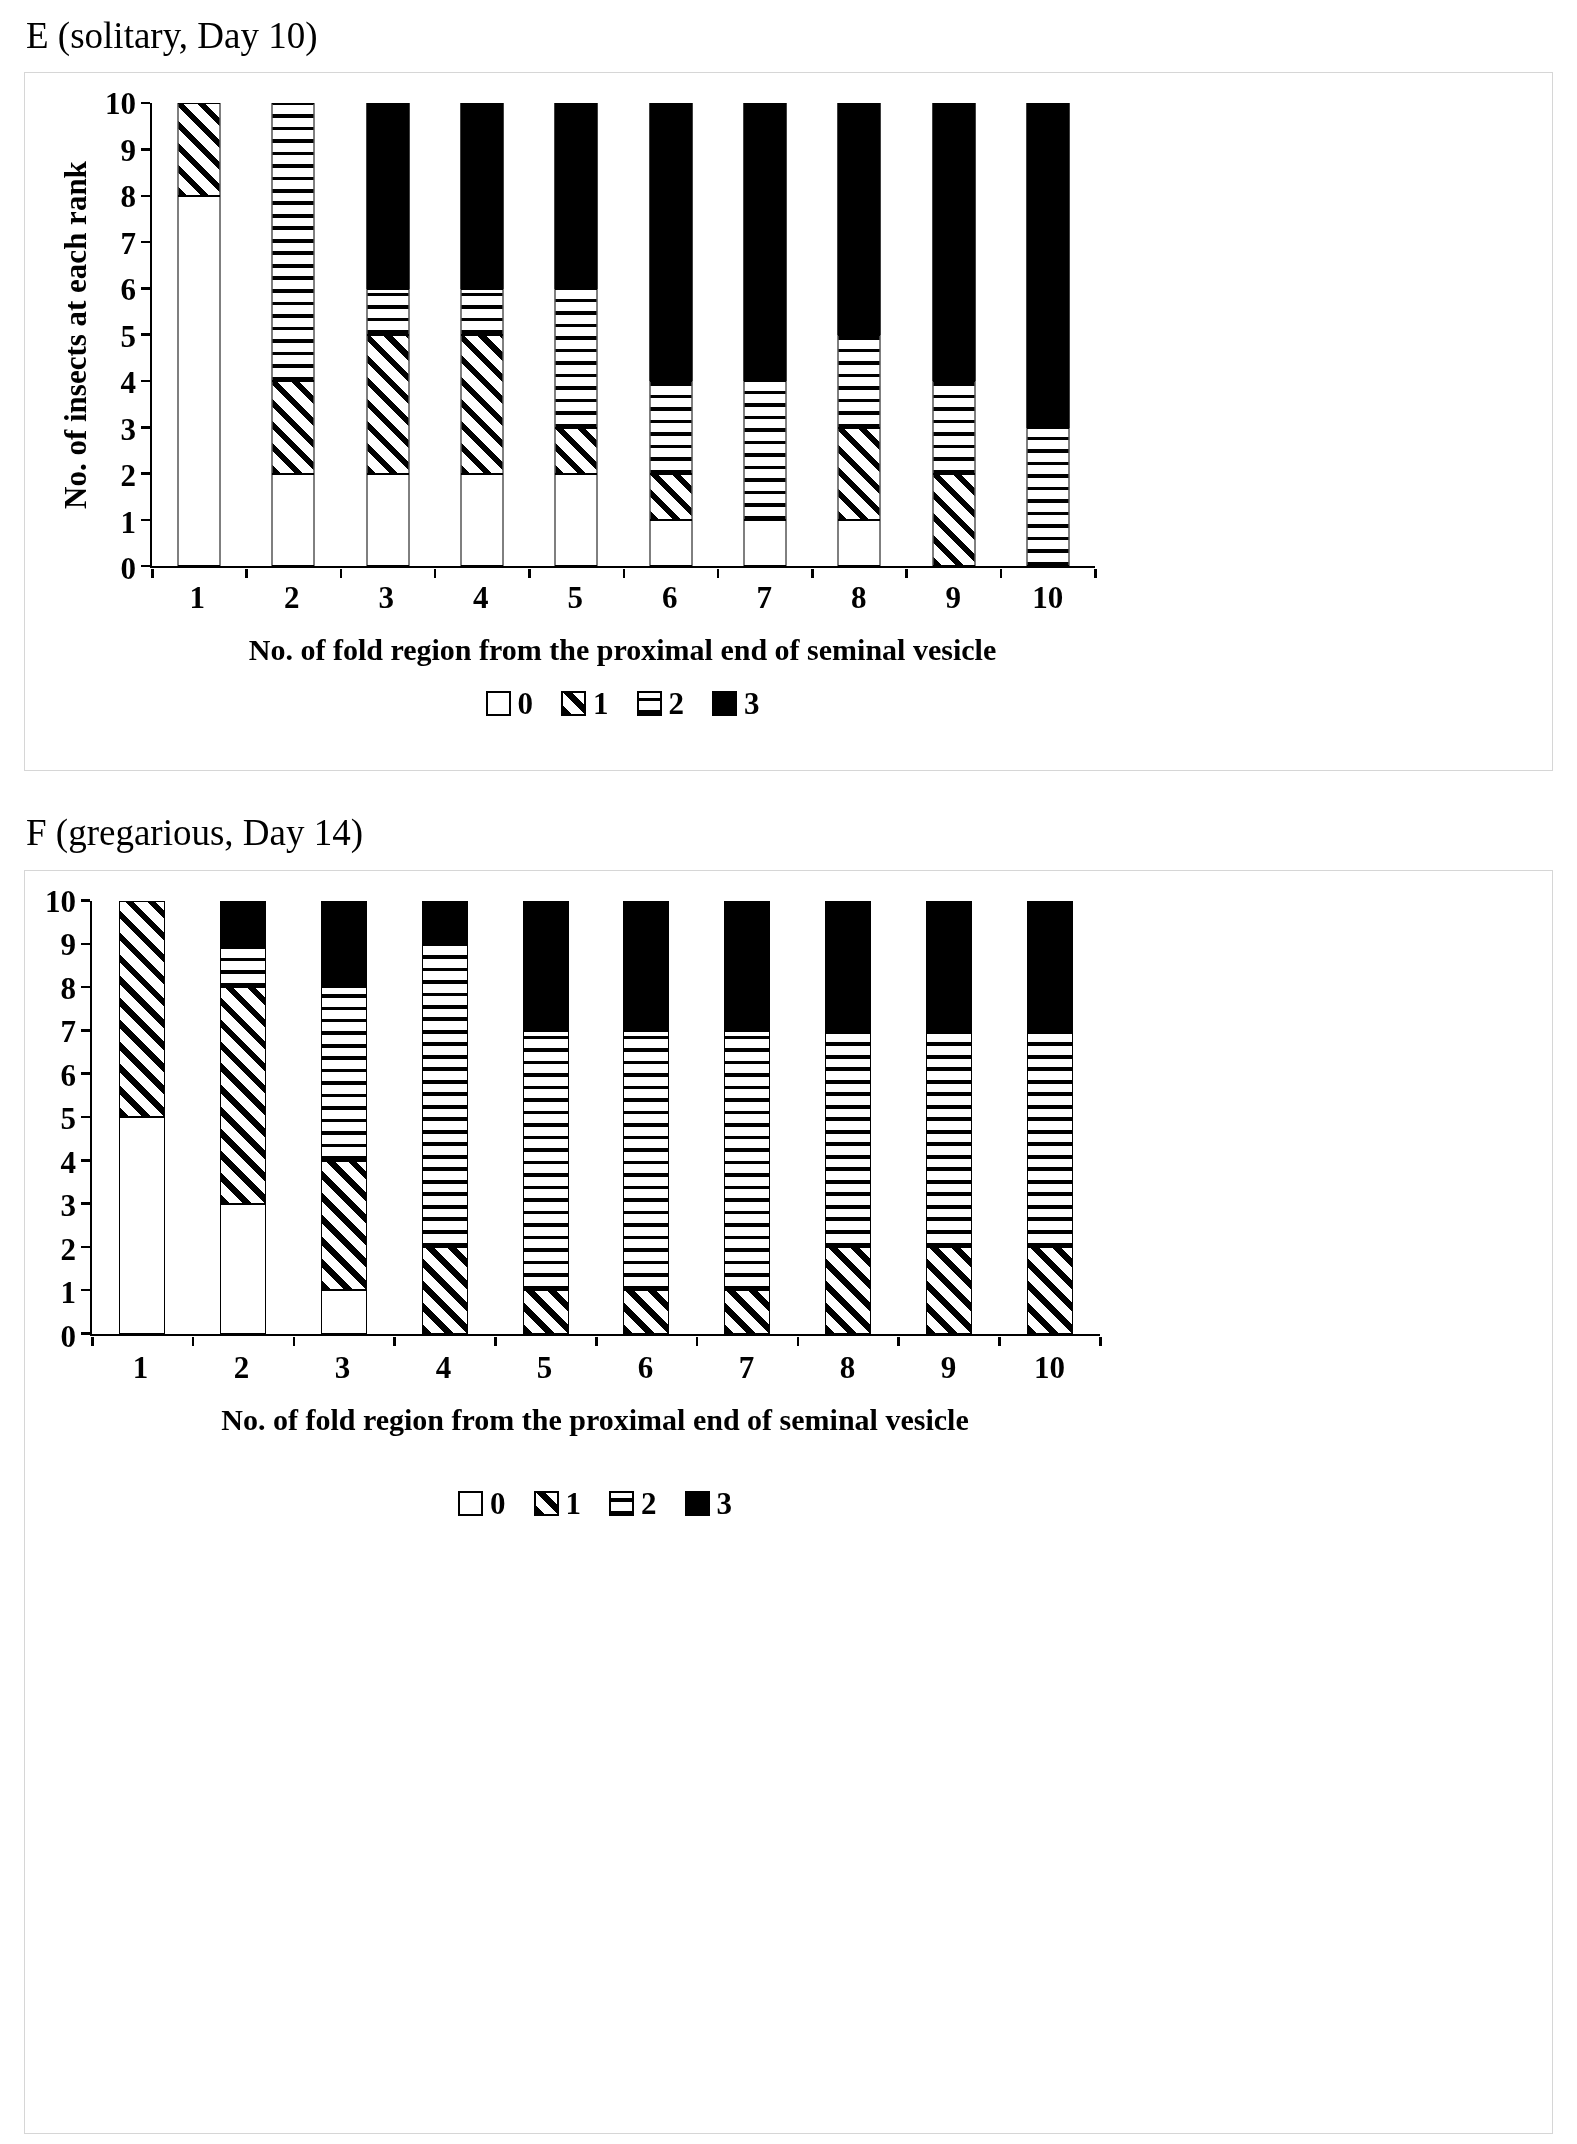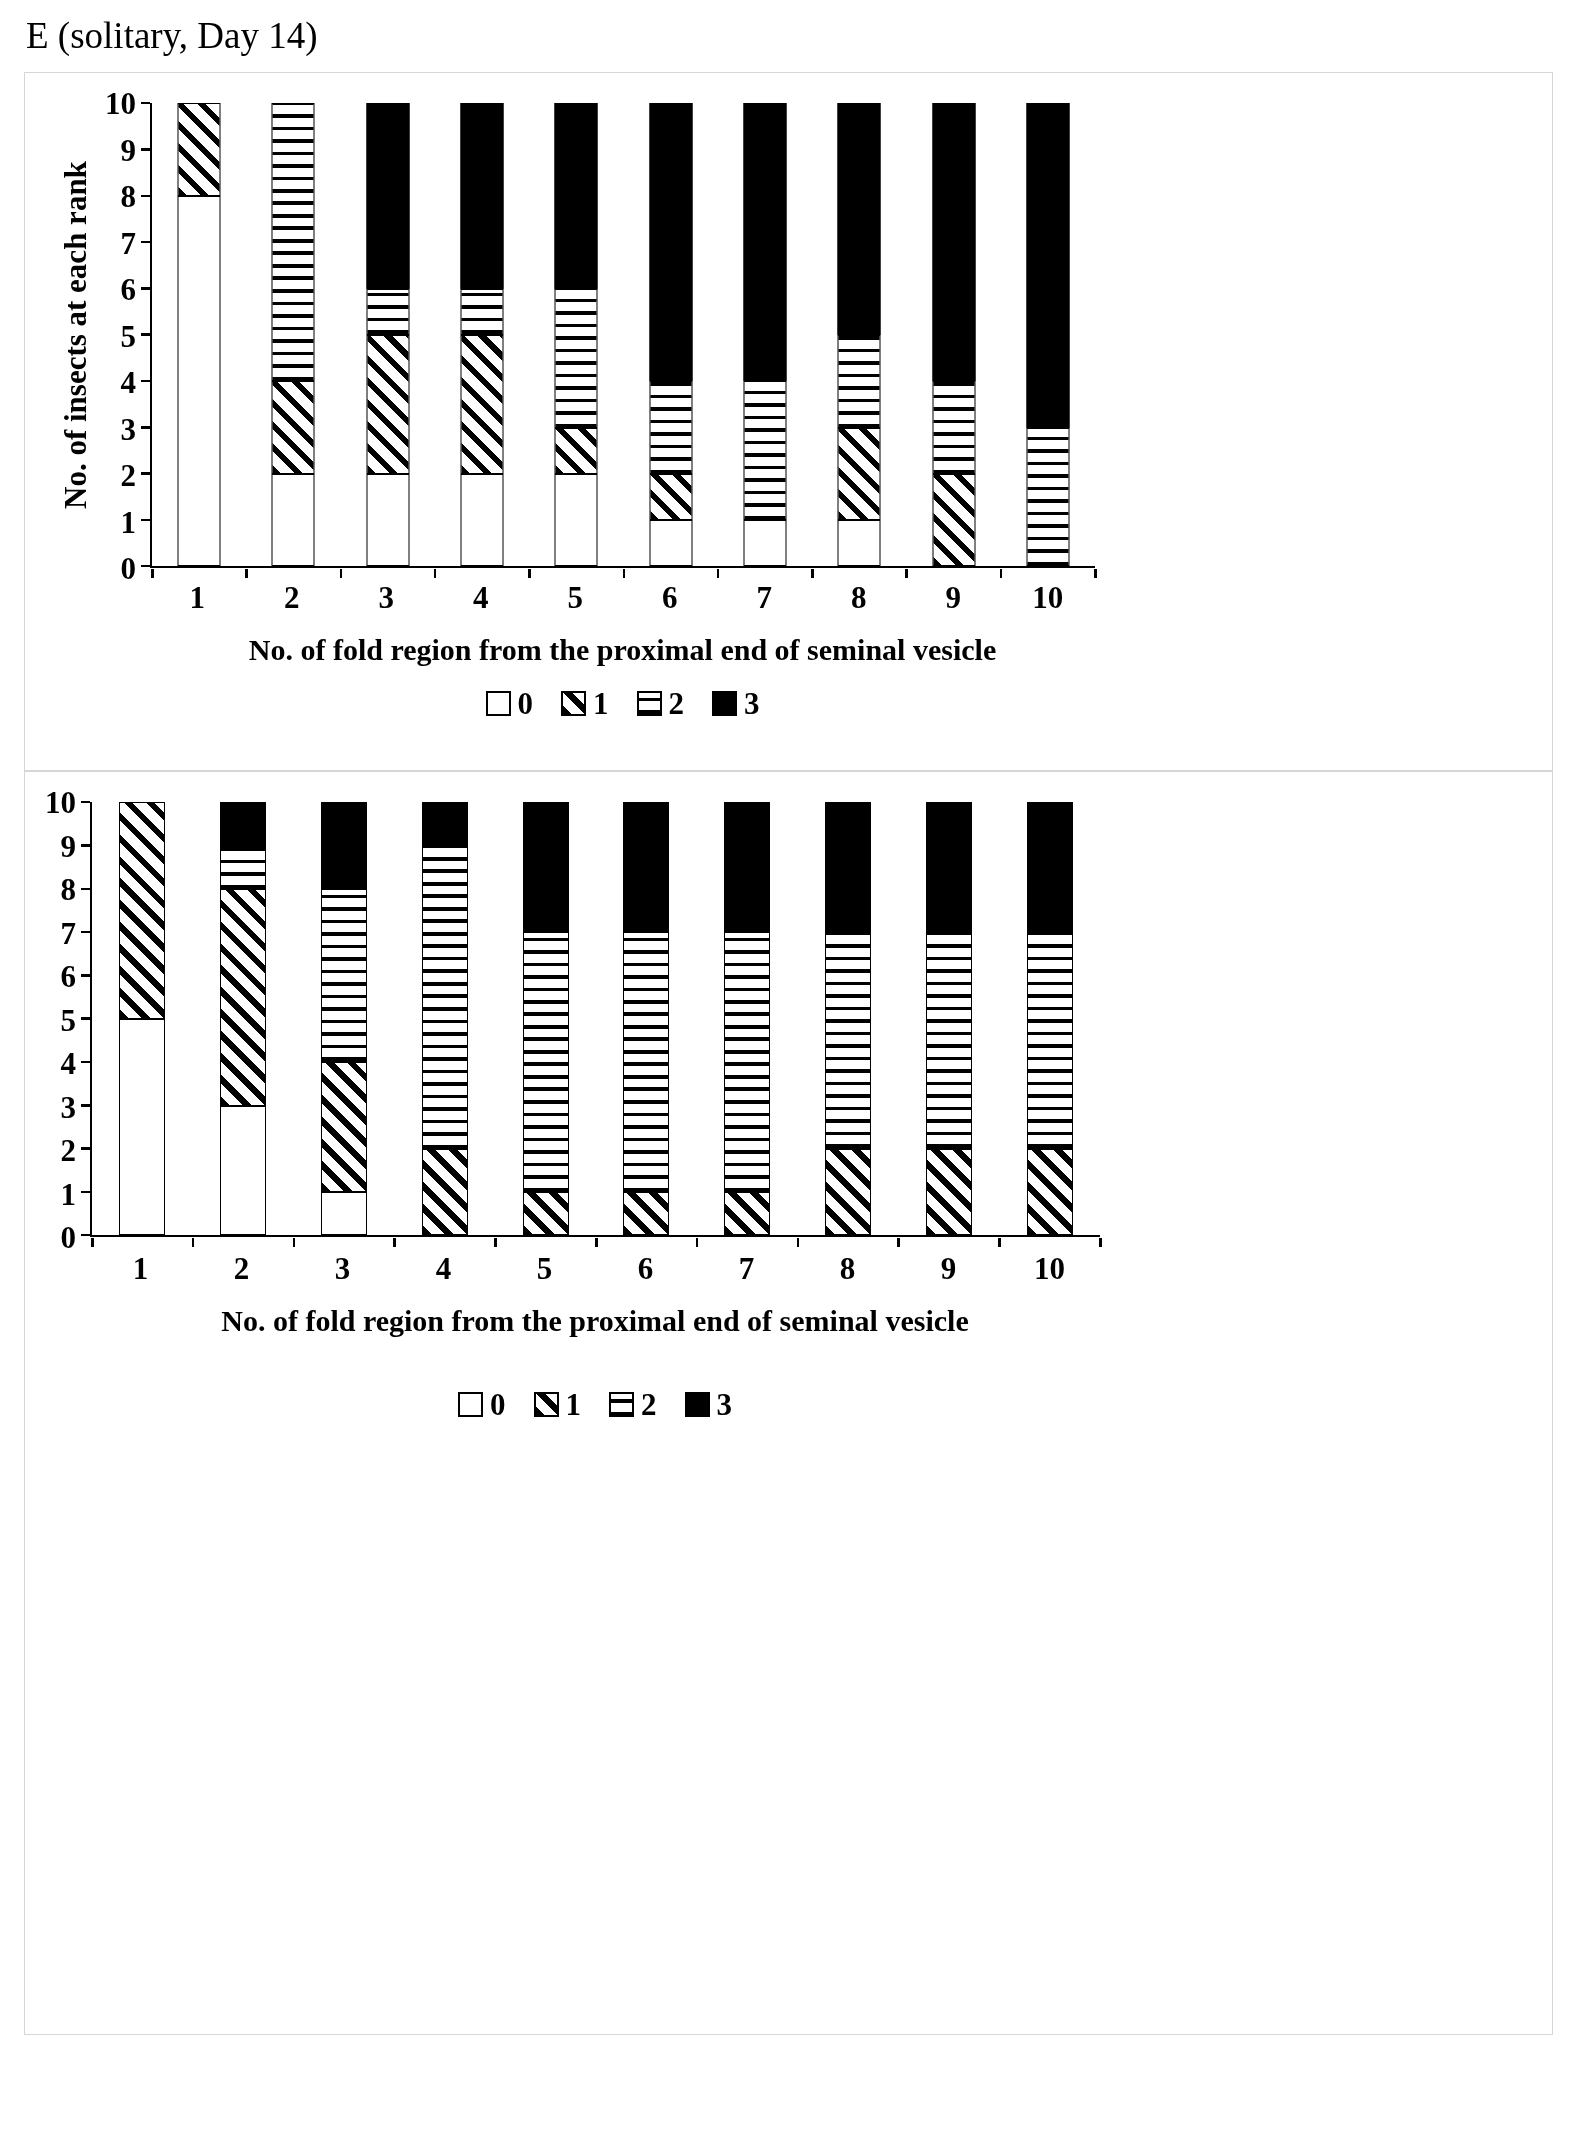--- a/index.html
+++ b/index.html
@@ -97,21 +97,21 @@
     width: 25px; height: 25px; display: inline-block;
     border: 2px solid #000; box-sizing: border-box;
   }
   .legend-label { font-weight: bold; font-size: 31px; line-height: 1; }
 </style>
 </head>
 <body>
 
 <div class="page">
 
-  <div class="fig-title">E (solitary, Day 14)</div>
+  <div class="fig-title">E (solitary, Day 10)</div>
 
   <div class="panel panel-e">
     <div class="chart chart-e">
       <div class="y-axis-title">No. of insects at each rank</div>
       <div class="y-labels">
           <div class="ytick-label" style="bottom: 0%;">0</div>
           <div class="ytick-label" style="bottom: 10%;">1</div>
           <div class="ytick-label" style="bottom: 20%;">2</div>
           <div class="ytick-label" style="bottom: 30%;">3</div>
           <div class="ytick-label" style="bottom: 40%;">4</div>
@@ -226,20 +226,21 @@
             <span class="legend-label">2</span>
           </div>
           <div class="legend-item">
             <span class="swatch pat-solid"></span>
             <span class="legend-label">3</span>
           </div>
         </div>
     </div>
   </div>
 
+  <div class="fig-title second">F (gregarious, Day 14)</div>
 
   <div class="panel panel-f">
     <div class="chart chart-f">
       <div class="y-labels">
           <div class="ytick-label" style="bottom: 0%;">0</div>
           <div class="ytick-label" style="bottom: 10%;">1</div>
           <div class="ytick-label" style="bottom: 20%;">2</div>
           <div class="ytick-label" style="bottom: 30%;">3</div>
           <div class="ytick-label" style="bottom: 40%;">4</div>
           <div class="ytick-label" style="bottom: 50%;">5</div>

